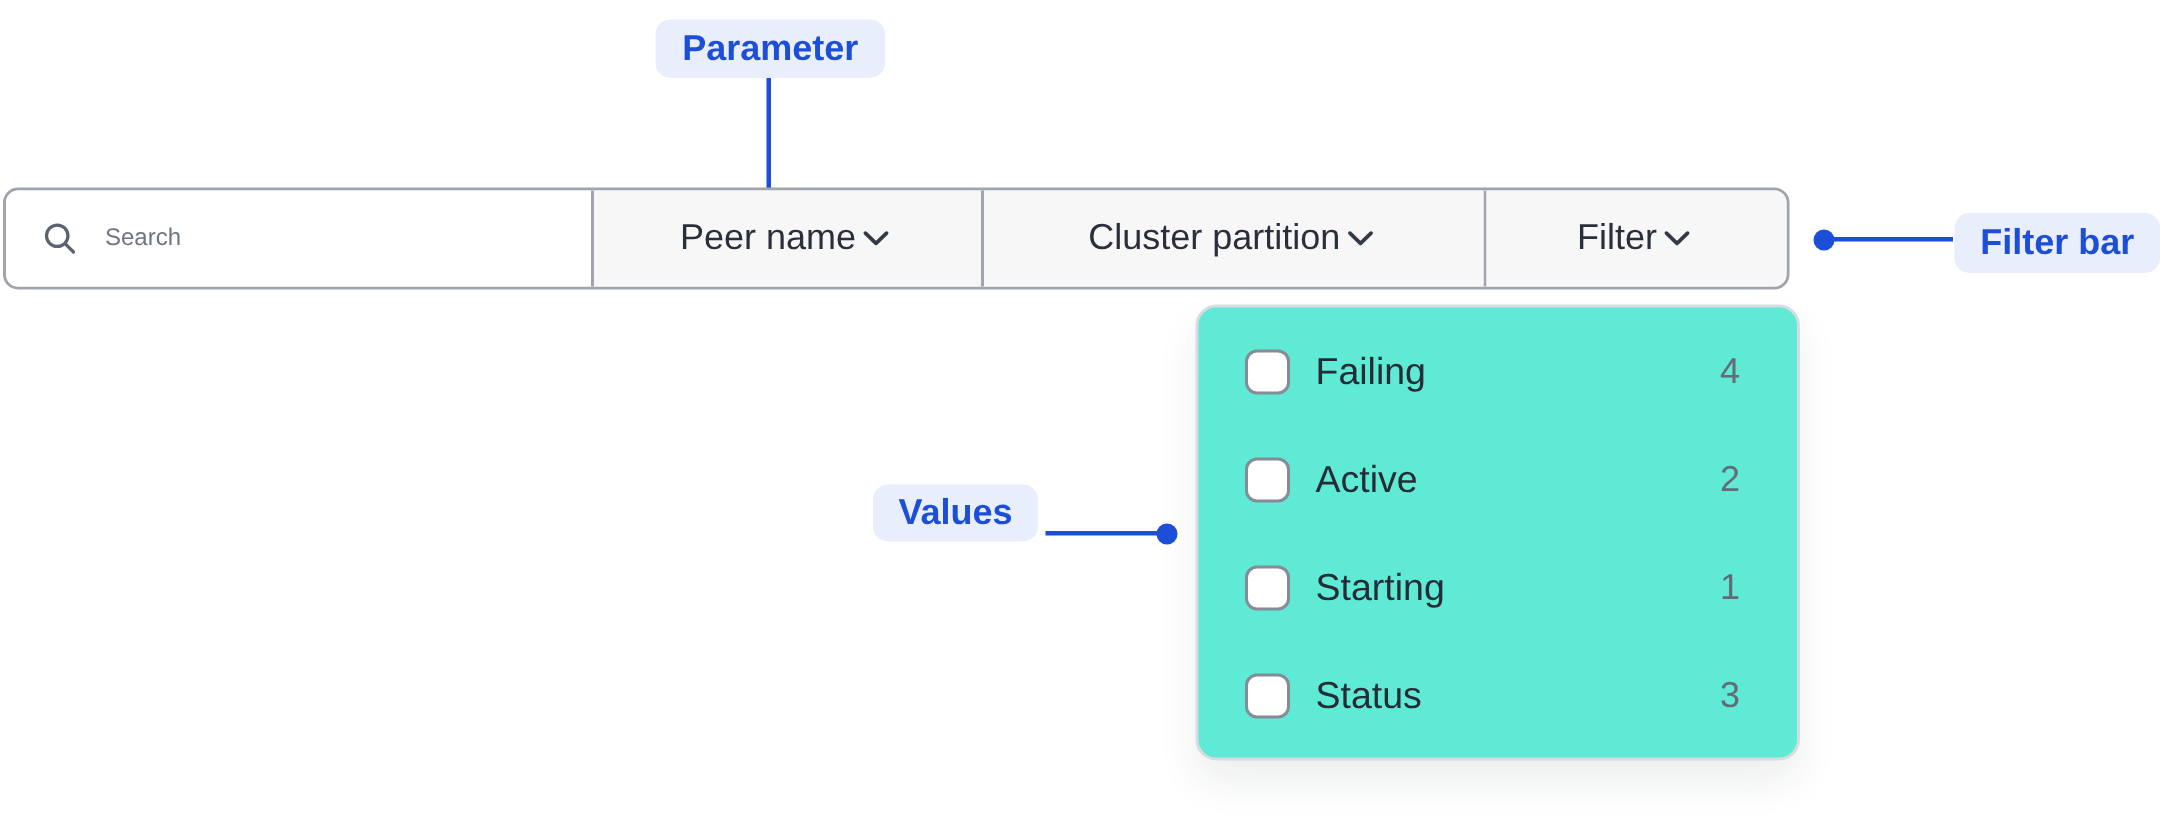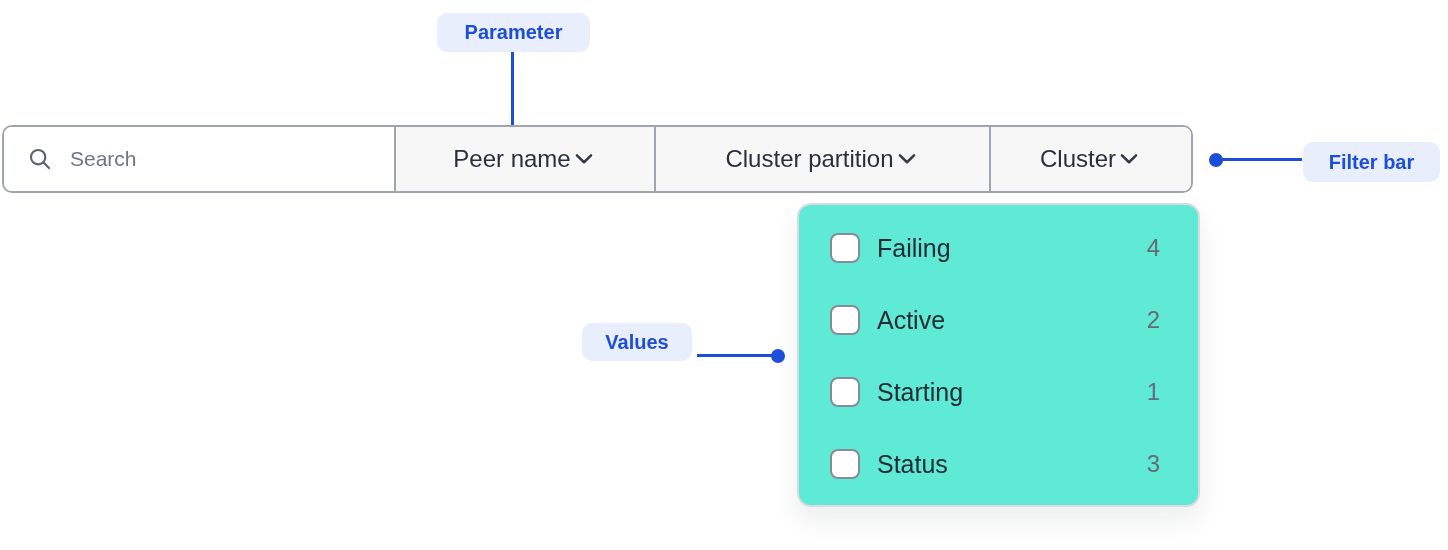--- a/index.html
+++ b/index.html
@@ -9,21 +9,21 @@
     background:#ffffff;
     font-family:"Liberation Sans", sans-serif;
     overflow:hidden;
   }
   
   .badge{
     position:absolute;
     display:flex;align-items:center;justify-content:center;
     background:#e8eefc;
     color:#1d4ed8;
-    font-size:20px;font-weight:600;
+    font-size:24px;font-weight:600;
     border-radius:10px;
     white-space:nowrap;
   }
   .badge-parameter{left:437px;top:13px;width:153px;height:39px;}
   .badge-filterbar{left:1303px;top:142px;width:137px;height:40px;}
   .badge-values{left:582px;top:323px;width:110px;height:38px;}
   
   .conn-line{position:absolute;background:#1d4ed8;}
   .conn-dot{
     position:absolute;width:14px;height:14px;border-radius:50%;
@@ -48,21 +48,21 @@
   .search-seg{
     flex:1;
     display:flex;align-items:center;
     padding:0 20px 0 23px;
     border-radius:8px 0 0 8px;
     background:#ffffff;
     cursor:text;
   }
   .search-seg .placeholder{
     margin-left:17px;
-    font-size:21px;color:#6f7683;
+    font-size:16px;color:#6f7683;
   }
   .param-seg{
     display:flex;align-items:center;justify-content:center;
     background:#f7f7f8;
     border-left:2px solid #a0a5ad;
     cursor:pointer;
   }
   .param-seg .seg-label{
     font-size:24px;font-weight:500;color:#2a303b;white-space:nowrap;
   }
@@ -137,21 +137,21 @@
     <div class="param-seg seg-cluster">
       <span class="seg-label">Cluster partition</span>
       <span class="chev">
         <svg width="26" height="26" viewBox="0 0 24 24">
           <path d="M5.5 8.7 L12 15 L18.5 8.7" fill="none" stroke="#333a45" stroke-width="2.3" stroke-linecap="round" stroke-linejoin="round"></path>
         </svg>
       </span>
     </div>
 
     <div class="param-seg seg-status">
-      <span class="seg-label">Cluster</span>
+      <span class="seg-label">Filter</span>
       <span class="chev">
         <svg width="26" height="26" viewBox="0 0 24 24">
           <path d="M5.5 8.7 L12 15 L18.5 8.7" fill="none" stroke="#333a45" stroke-width="2.3" stroke-linecap="round" stroke-linejoin="round"></path>
         </svg>
       </span>
     </div>
 
   </div>
 
   <div class="conn-dot dot-filterbar"></div>

